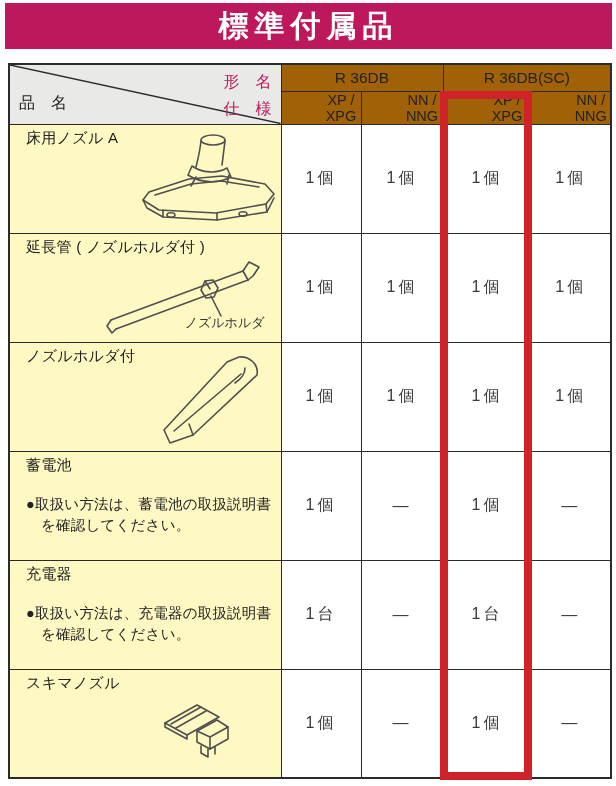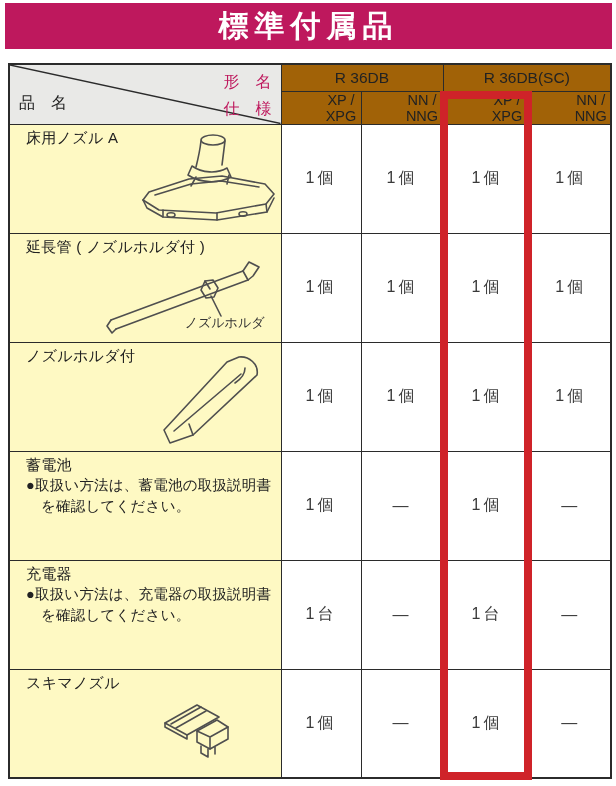--- a/index.html
+++ b/index.html
@@ -37,21 +37,21 @@
     font-size:16px; line-height:27px; color:#be185d;
   }
   .corner-bl {
     position:absolute; bottom:10px; left:9px;
     font-size:16px; color:#222;
   }
 
   td.item-cell { vertical-align:top; padding:4px 16px; position:relative; background:#fef9c3; }
   .item-name { font-size:15px; color:#222; letter-spacing:0.3px; }
   .item-note {
-    margin-top:0; font-size:14.5px; line-height:1.5; color:#222;
+    margin-top:19px; font-size:14.5px; line-height:1.5; color:#222;
     width:256px; padding-left:15px; text-indent:-15px; letter-spacing:0.2px;
   }
 
   td.val {
     text-align:center; vertical-align:middle; background:#fff;
     font-size:16px; color:#3a3a3a; letter-spacing:3px;margin-top:42px;
   }
 
   .illu { position:absolute; stroke:#4f4f4f; fill:none;
           stroke-width:1.6; stroke-linejoin:round; stroke-linecap:round; }

